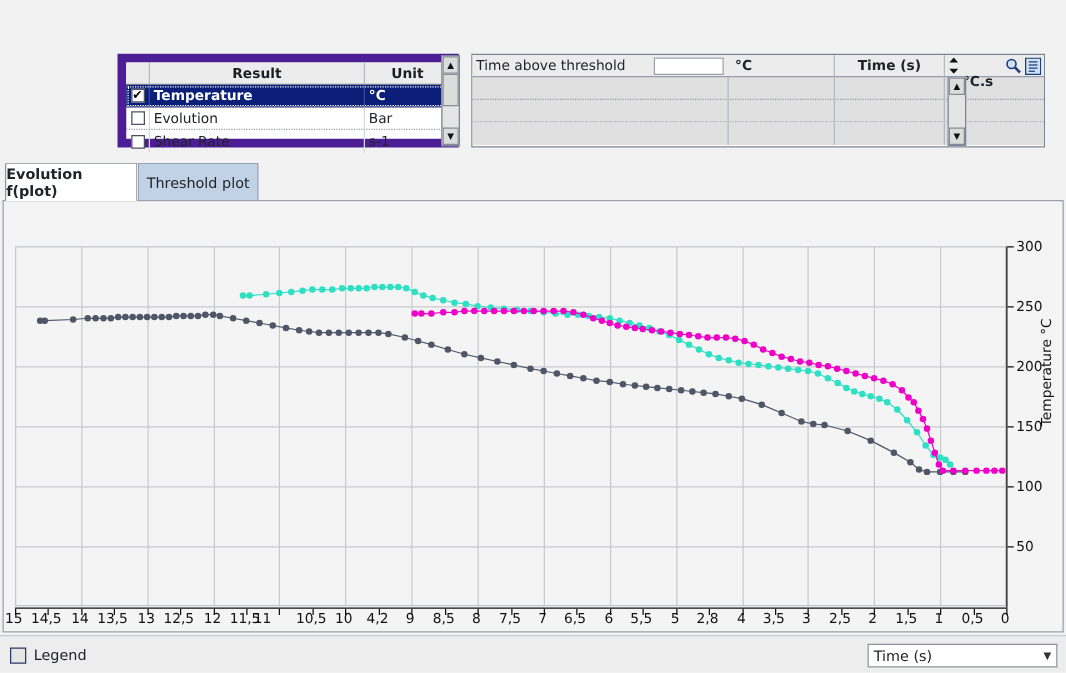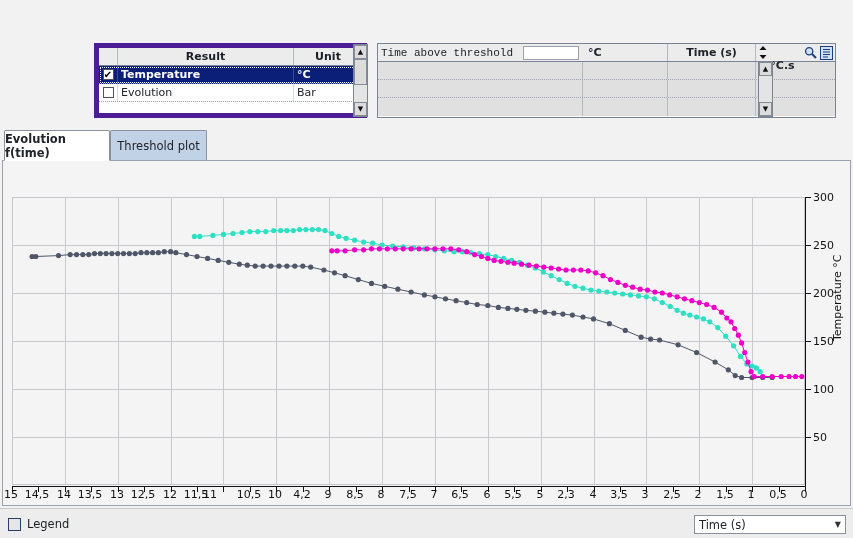--- a/index.html
+++ b/index.html
@@ -40,21 +40,21 @@
     border-bottom: 1px solid #ffffff;
   }
 
   
   .tables-row { position: absolute; left: 0; top: 33px; width: 853px; height: 92px; }
 
   
   .rtable {
     position: absolute; left: 94px; top: 10px;
     width: 273px; height: 75px;
-    border: 5px solid #4c1d95;
+    border: 7px solid #4c1d95;
     background: #ffffff;
     box-sizing: border-box;
   }
   .rtable .hdr {
     display: flex; height: 18px;
     border-bottom: 1px solid #7b8494;
     background: #ececec;
     box-sizing: border-box;
   }
   .rtable .hdr > div {
@@ -112,21 +112,21 @@
     box-sizing: border-box;
   }
   .ttable .hdr {
     display: flex; height: 18px; border-bottom: 1px solid #7b8494;
     background: #ececec; box-sizing: border-box;
   }
   .ttable .hdr > div {
     display: flex; align-items: center; box-sizing: border-box;
     border-right: 1px solid #b3b8c2; font-size: 11px;
   }
-  .th-label { width: 145px; flex: 0 0 145px; padding-left: 3px; border-right: none !important; font-family: Liberation Mono, monospace; }
+  .th-label { width: 145px; flex: 0 0 145px; padding-left: 3px; border-right: none !important; }
   .th-input { width: 60px; flex: 0 0 60px; border-right: none !important; }
   .th-input input {
     width: 56px; height: 14px; font-size: 11px; box-sizing: border-box;
     border: 1px solid #9aa0ac; background: #ffffff; padding: 0 2px;
     font-family: "DejaVu Sans", "Liberation Sans", sans-serif;
   }
   .th-degc { width: 85px; flex: 0 0 85px; padding-left: 5px; font-weight: bold; }
   .th-time { width: 88px; flex: 0 0 88px; justify-content: center; font-weight: bold; }
   .th-sort { width: 14px; flex: 0 0 14px; justify-content: center; border-right: none !important; }
   .th-cs   { flex: 1 1 auto; justify-content: center; font-weight: bold; border-right: none !important; margin-top: 21px; }
@@ -233,20 +233,27 @@
         </div>
         <div class="c-res">Temperature</div>
         <div class="c-unit">°C</div>
       </div>
       <div class="rw">
         <div class="c-chk">
           <span class="cellbox"></span>
         </div>
         <div class="c-res">Evolution</div>
         <div class="c-unit">Bar</div>
+      </div>
+      <div class="rw" style="border-bottom:none;">
+        <div class="c-chk">
+          <span class="cellbox"></span>
+        </div>
+        <div class="c-res">Shear Rate</div>
+        <div class="c-unit">s-1</div>
       </div>
     </div>
 
     <div class="vscroll" style="left:353px; top:11px; height:73px;">
       <div class="sbtn">▲</div>
       <div class="sthumb" style="height:26px;"></div>
       <div style="flex:1 1 auto;"></div>
       <div class="sbtn">▼</div>
     </div>
 
@@ -304,21 +311,21 @@
     </div>
 
     <div class="vscroll" style="left:758px; top:28px; height:56px;">
       <div class="sbtn">▲</div>
       <div style="flex:1 1 auto;"></div>
       <div class="sbtn">▼</div>
     </div>
   </div>
 
   <div class="subtabbar">
-    <div class="subtab selected" style="left:4px; width:106px;">Evolution f(time)</div>
+    <div class="subtab selected" style="left:4px; width:106px;">Evolution f(plot)</div>
     <div class="subtab" style="left:110px; width:97px;">Threshold plot</div>
   </div>
 
   <div class="chartpanel">
     <div class="plotwrap">
       <div class="plotbg"></div>
       <div id="gridlayer">
           <div class="grid-v" style="left: 53px;"></div>
           <div class="grid-v" style="left: 106px;"></div>
           <div class="grid-v" style="left: 159px;"></div>
@@ -636,21 +643,21 @@
       <div class="xlab" style="left: 302px;">4,2</div>
       <div class="xlab" style="left: 328px;">9</div>
       <div class="xlab" style="left: 355px;">8,5</div>
       <div class="xlab" style="left: 381px;">8</div>
       <div class="xlab" style="left: 408px;">7,5</div>
       <div class="xlab" style="left: 434px;">7</div>
       <div class="xlab" style="left: 460px;">6,5</div>
       <div class="xlab" style="left: 487px;">6</div>
       <div class="xlab" style="left: 513px;">5,5</div>
       <div class="xlab" style="left: 540px;">5</div>
-      <div class="xlab" style="left: 566px;">2,3</div>
+      <div class="xlab" style="left: 566px;">2,8</div>
       <div class="xlab" style="left: 593px;">4</div>
       <div class="xlab" style="left: 619px;">3,5</div>
       <div class="xlab" style="left: 645px;">3</div>
       <div class="xlab" style="left: 672px;">2,5</div>
       <div class="xlab" style="left: 698px;">2</div>
       <div class="xlab" style="left: 725px;">1,5</div>
       <div class="xlab" style="left: 751px;">1</div>
       <div class="xlab" style="left: 778px;">0,5</div>
       <div class="xlab" style="left: 804px;">0</div>
     </div>

